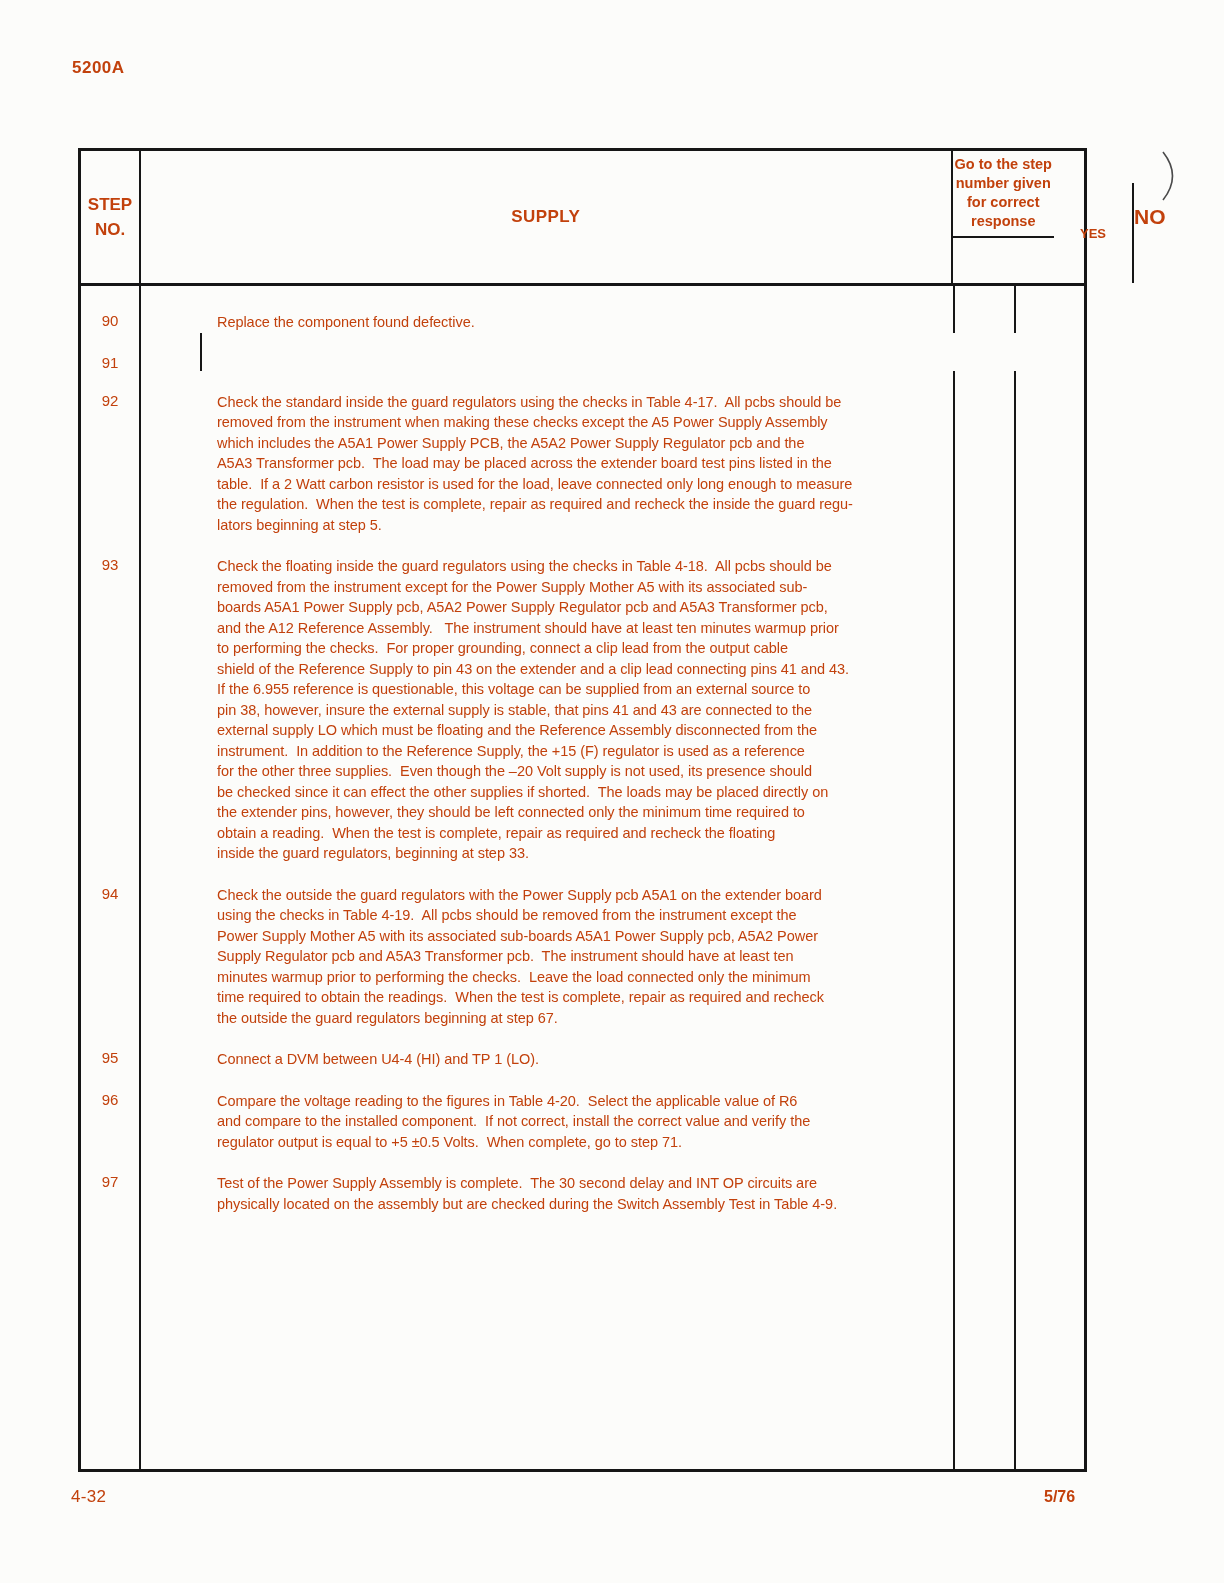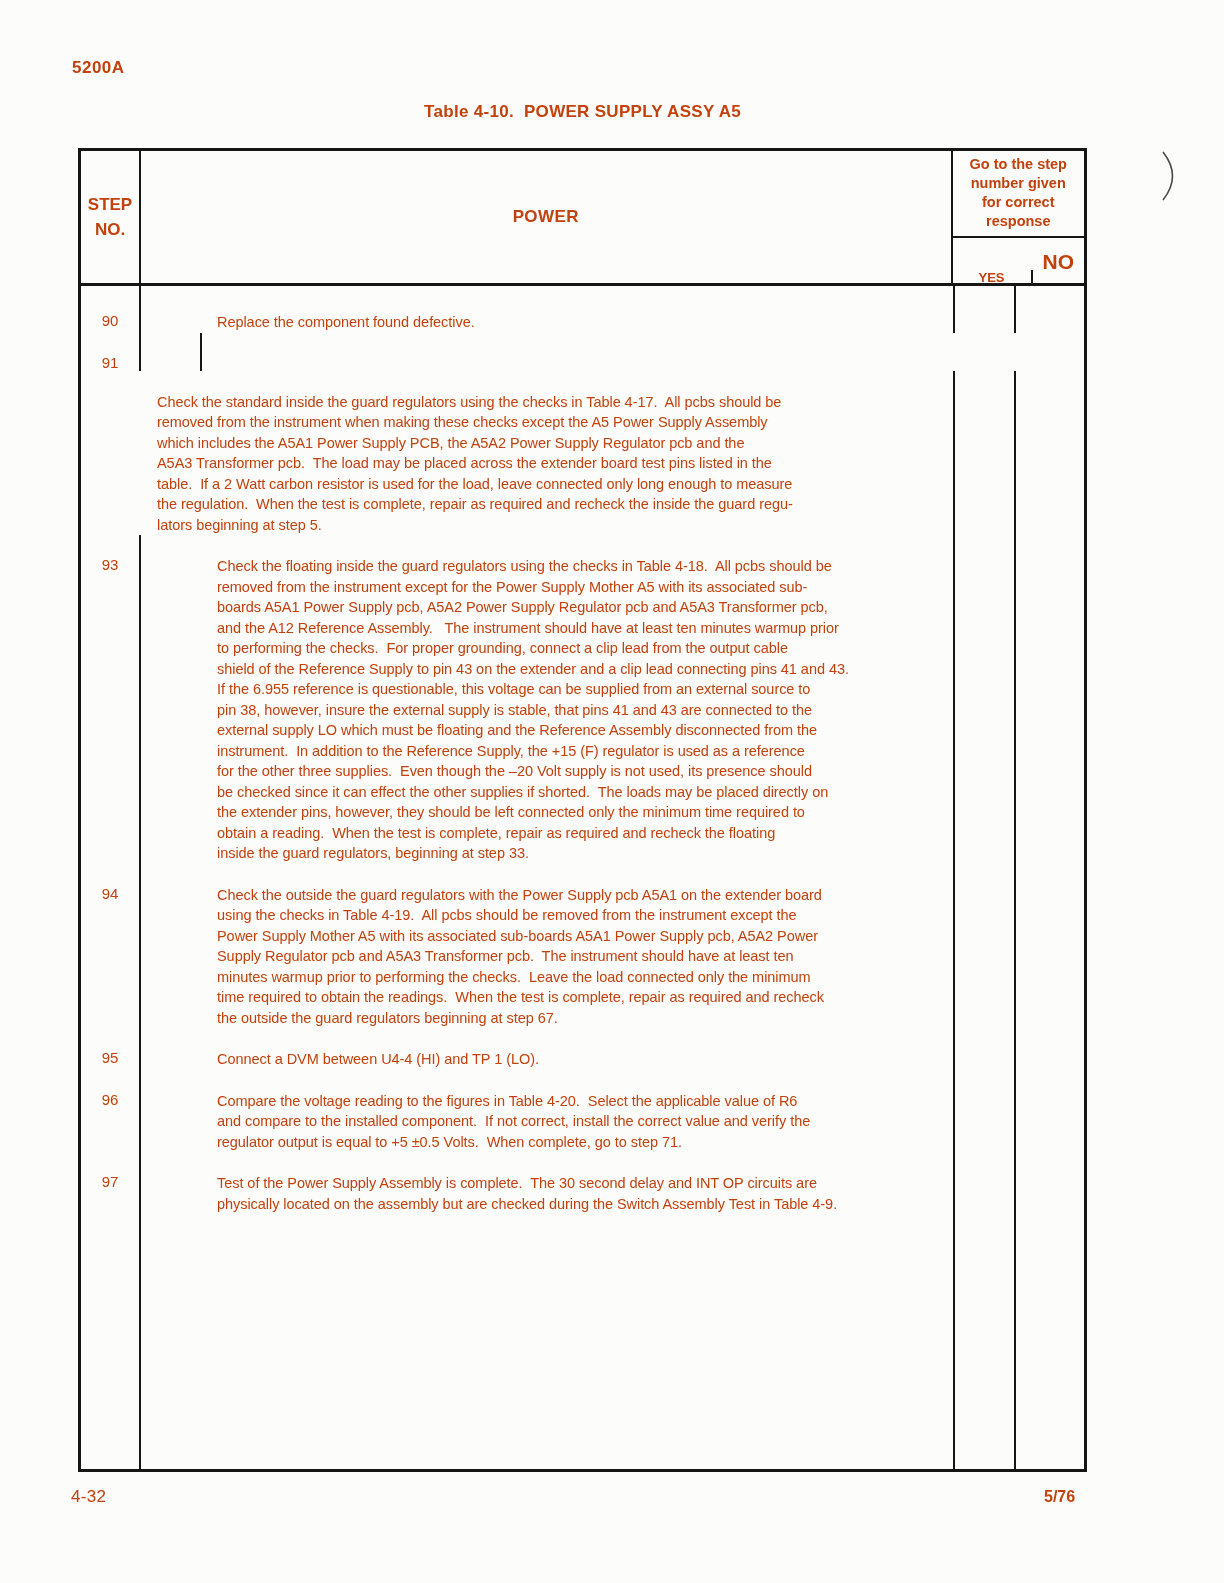--- a/index.html
+++ b/index.html
@@ -41,21 +41,21 @@
     display:flex; align-items:center; justify-content:center;
     font-size:17px; font-weight:bold; text-align:center;
     white-space:pre-line; line-height:25px;
   }
   .h-action {
     flex:1;
     border-right:2.5px solid #161616; box-sizing:border-box;
     display:flex; align-items:center; justify-content:center;
     font-size:17px; font-weight:bold; letter-spacing:0.4px;
   }
-  .h-goto { width:131.5px; flex:none; display:flex; flex-direction:column; }
+  .h-goto { width:131.5px; flex:none; display:flex; flex-direction:row; }
   .h-goto-text {
     height:87px; flex:none; box-sizing:border-box;
     border-bottom:2.5px solid #161616;
     display:flex; align-items:center; justify-content:center;
     font-size:14.5px; font-weight:bold; text-align:center;
     white-space:pre-line; line-height:19px; padding:2px 2px 4px 2px;
   }
   .h-yn { flex:1; display:flex; }
   .h-yes {
     width:80px; flex:none; box-sizing:border-box;
@@ -97,34 +97,33 @@
     font-size:16px; font-weight:bold;
   }
 </style>
 </head>
 <body>
 
 <div class="page">
 
   <div class="doc-model">5200A</div>
 
-  <div class="doc-title">Table 4-10.  POWER SUPPLY ASSY A5</div>
 
   <div class="corner-mark">
     <svg width="26" height="52" viewBox="0 0 26 52">
       <path d="M3,2 q19,24 0,48" fill="none" stroke="#4a4a4a" stroke-width="1.6"></path>
     </svg>
   </div>
 
   <div class="doc-table">
 
     <div class="thead">
       <div class="h-step">STEP
 NO.</div>
-      <div class="h-action">POWER</div>
+      <div class="h-action">SUPPLY</div>
       <div class="h-goto">
         <div class="h-goto-text">Go to the step
 number given
 for correct
 response</div>
         <div class="h-yn">
           <div class="h-yes">YES</div>
           <div class="h-no">NO</div>
         </div>
       </div>
@@ -143,20 +142,23 @@
 
       <div class="t-row">
         <div class="c-step">
             <div class="pt">91</div>
           </div>
         <div class="c-yes"></div>
         <div class="c-no"></div>
       </div>
 
       <div class="t-row">
+        <div class="c-step">
+            <div class="pt">92</div>
+          </div>
         <div class="c-action"><div class="pt">Check the standard inside the guard regulators using the checks in Table 4-17.  All pcbs should be
 removed from the instrument when making these checks except the A5 Power Supply Assembly
 which includes the A5A1 Power Supply PCB, the A5A2 Power Supply Regulator pcb and the
 A5A3 Transformer pcb.  The load may be placed across the extender board test pins listed in the
 table.  If a 2 Watt carbon resistor is used for the load, leave connected only long enough to measure
 the regulation.  When the test is complete, repair as required and recheck the inside the guard regu-
 lators beginning at step 5.</div></div>
         <div class="c-yes"></div>
         <div class="c-no"></div>
       </div>

